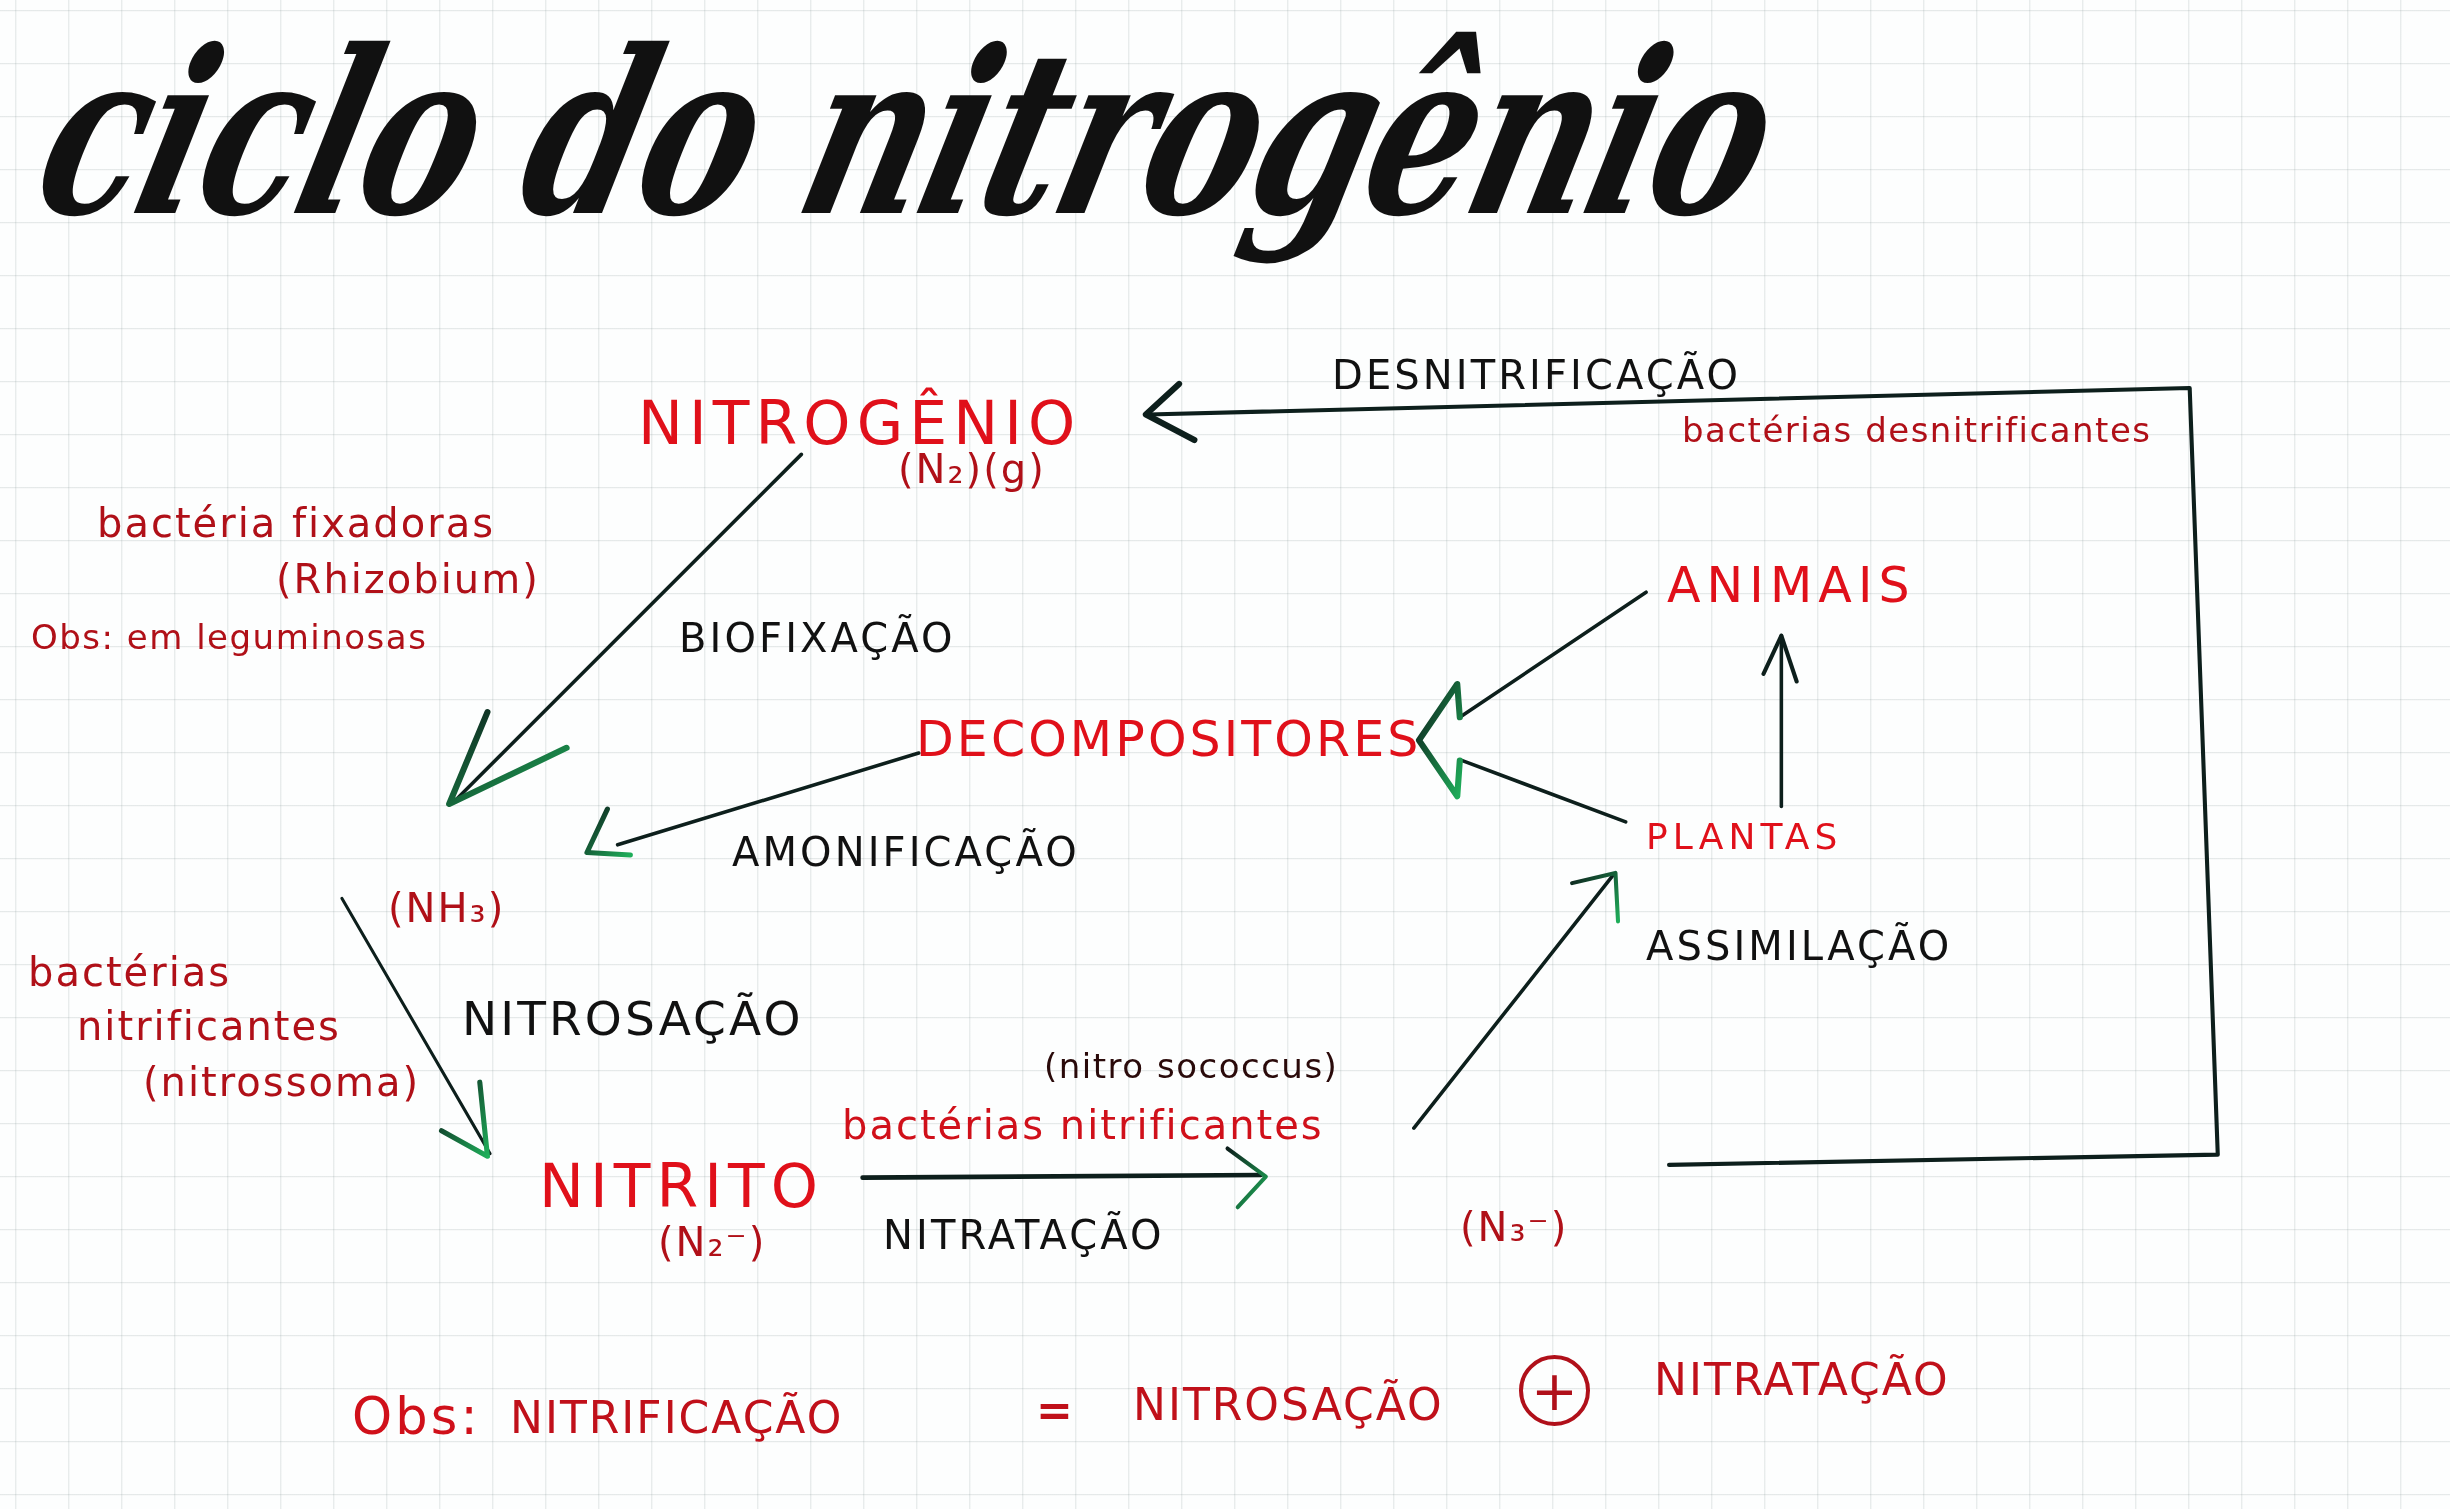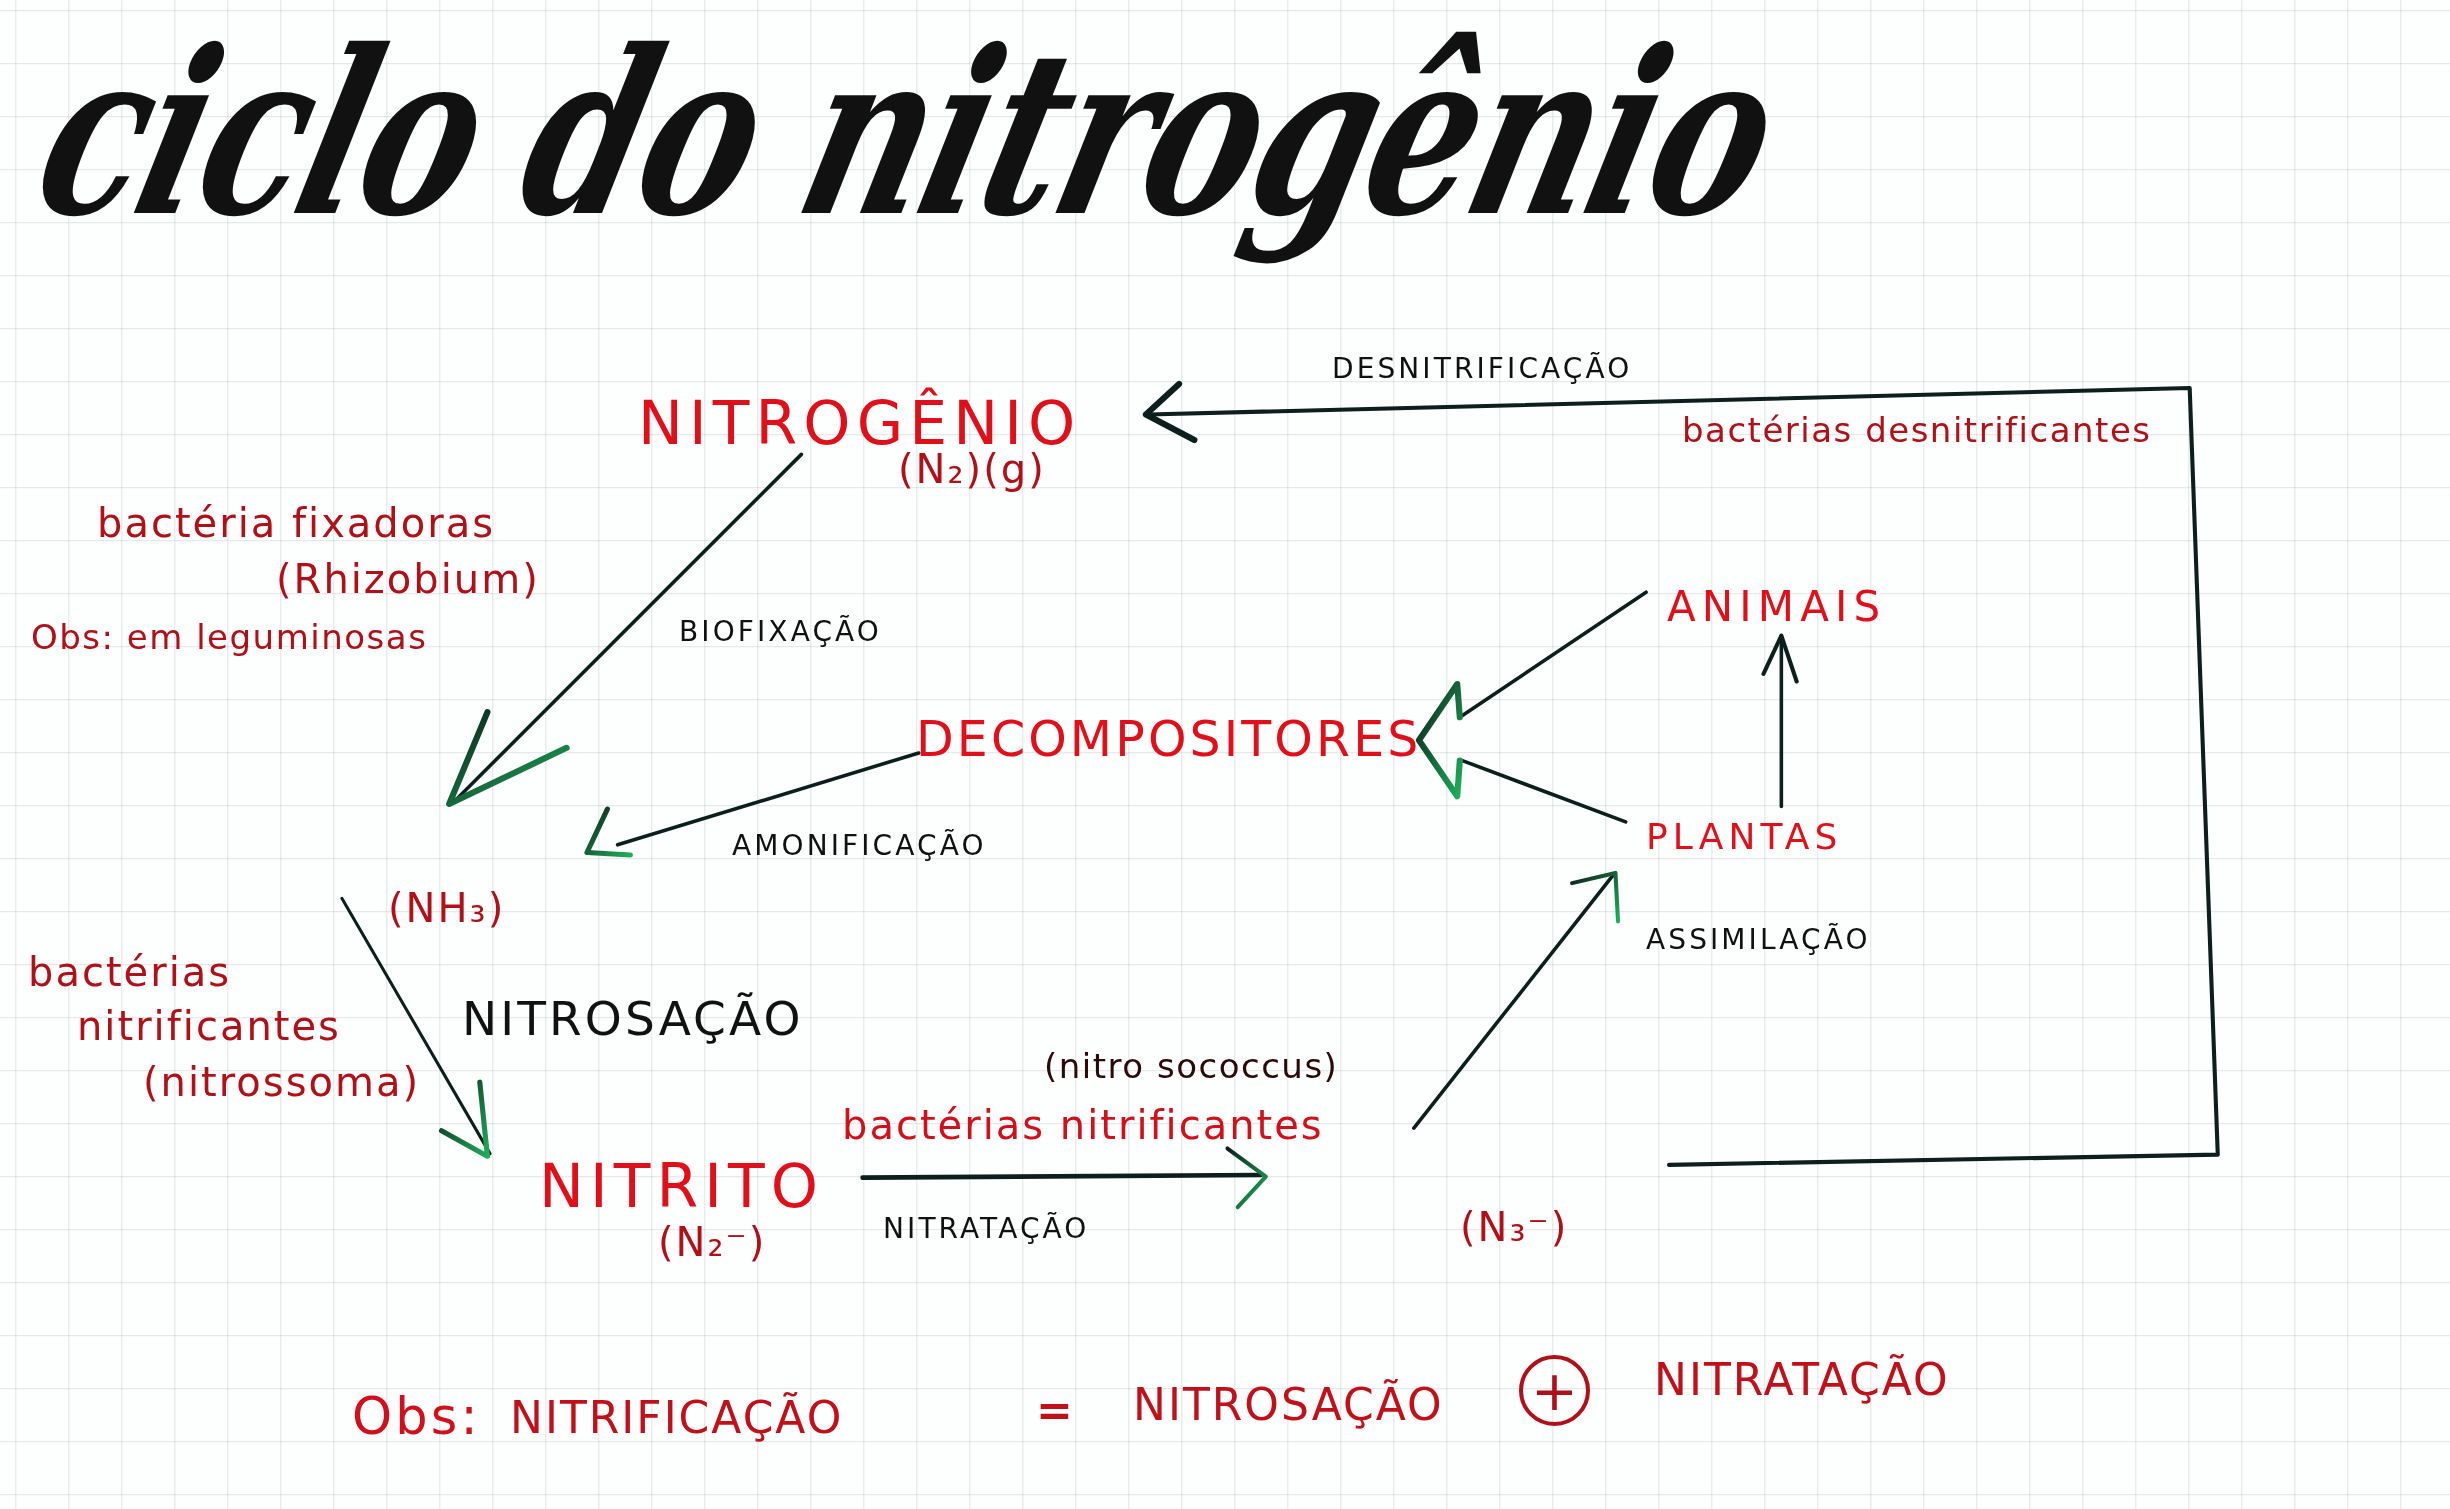--- a/index.html
+++ b/index.html
@@ -14,21 +14,21 @@
     background-position: 15.3px 10.2px;
   }
   svg#arrows { position: absolute; left: 0; top: 0; }
   .t { position: absolute; white-space: nowrap; line-height: 1; }
   .title {
     font-family: "DejaVu Serif", serif; font-style: italic; font-weight: bold;
     font-size: 168px; color: #111; letter-spacing: -3.1px;
     transform: skewX(-14deg) scaleY(1.35); transform-origin: left top;
   }
   .node { font-family: "DejaVu Sans", sans-serif; color: #e0101a; font-size: 60px; letter-spacing: 6.1px; }
-  .proc { font-family: "DejaVu Sans", sans-serif; color: #111; font-size: 28px; letter-spacing: 3.1px; }
+  .proc { font-family: "DejaVu Sans", sans-serif; color: #111; font-size: 40px; letter-spacing: 3.1px; }
   .note { font-family: "DejaVu Sans", sans-serif; color: #b01018; font-size: 40px; letter-spacing: 2px; }
   .note-s { font-family: "DejaVu Sans", sans-serif; color: #b01018; font-size: 34px; letter-spacing: 1.5px; }
   .formula { font-family: "DejaVu Sans", sans-serif; color: #c0101a; font-size: 44px; letter-spacing: 2px; }
   .obs { font-family: "DejaVu Sans", sans-serif; color: #d0101a; font-size: 51px; letter-spacing: 3.1px; }
   .plus-circle {
     position: absolute; width: 71px; height: 71px; border: 4.1px solid #b0101a; border-radius: 50%;
     display: flex; align-items: center; justify-content: center;
     font-family: "DejaVu Sans", sans-serif; font-size: 56px; color: #b0101a; box-sizing: border-box;
   }
 </style>
@@ -79,21 +79,21 @@
   <div class="t note" style="left:898px; top:449px;">(N₂)(g)</div>
 
   <div class="t note" style="left:388px; top:888px;">(NH₃)</div>
 
   <div class="t node" style="left:539px; top:1156px;">NITRITO</div>
   <div class="t note" style="left:658px; top:1222px;">(N₂⁻)</div>
 
   <div class="t note" style="left:1460px; top:1207px;">(N₃⁻)</div>
 
   <div class="t node" style="left:916px; top:715px; font-size:49px; letter-spacing:3.1px;">DECOMPOSITORES</div>
-  <div class="t node" style="left:1667px; top:561px; font-size:42px;margin-top:25px;">ANIMAIS</div>
+  <div class="t node" style="left:1667px; top:561px; font-size:49px;">ANIMAIS</div>
   <div class="t node" style="left:1646px; top:819px; font-size:36px; letter-spacing:5.1px;">PLANTAS</div>
 
   <div class="t proc" style="left:1332px; top:355px;">DESNITRIFICAÇÃO</div>
   <div class="t proc" style="left:679px; top:618px;">BIOFIXAÇÃO</div>
   <div class="t proc" style="left:732px; top:832px;">AMONIFICAÇÃO</div>
   <div class="t proc" style="left:462px; top:995px; font-size:47px;">NITROSAÇÃO</div>
   <div class="t proc" style="left:883px; top:1215px;">NITRATAÇÃO</div>
   <div class="t proc" style="left:1646px; top:926px;">ASSIMILAÇÃO</div>
 
   <div class="t note-s" style="left:1682px; top:413px;">bactérias desnitrificantes</div>

